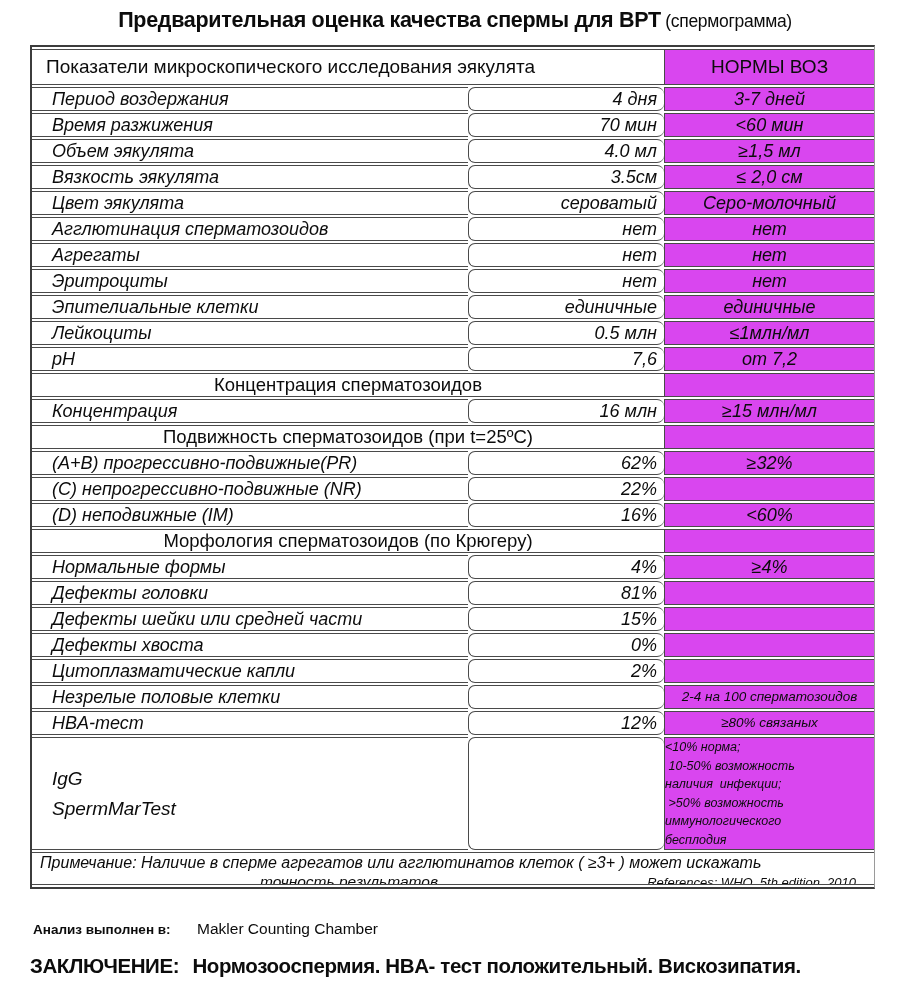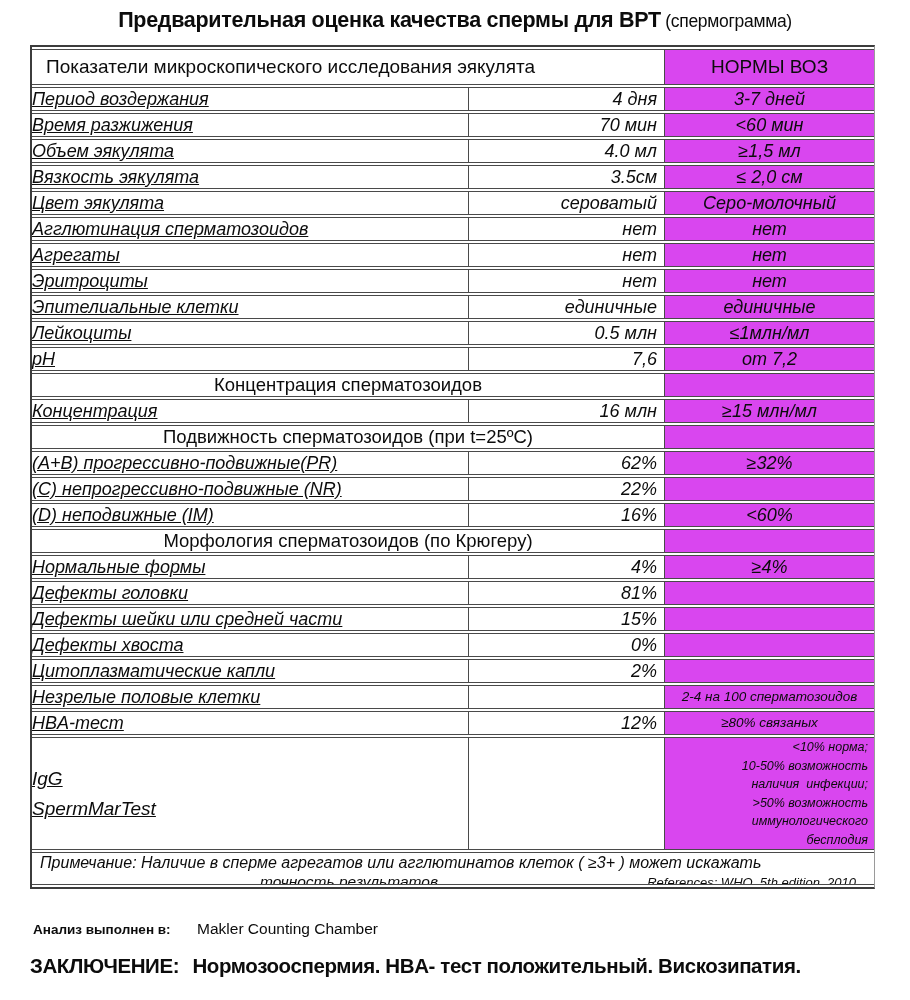--- a/index.html
+++ b/index.html
@@ -19,29 +19,29 @@
     background:#ffffff;
   }
   table.tbl{border-collapse:separate;border-spacing:0 2px;width:842px;table-layout:fixed;}
   .tbl td{
     border-top:1px solid #4a4a4a;border-bottom:1px solid #4a4a4a;
     padding:0 6px;font-style:italic;font-size:18px;line-height:22px;height:22px;
     overflow:hidden;white-space:nowrap;
   }
   .tbl td.hdr1{font-style:normal;font-size:19px;padding-left:14px;height:34px;line-height:34px;}
   .tbl td.hdrnorm{font-style:normal;font-size:19px;text-align:center;height:34px;line-height:34px;}
-  .tbl td.name{padding-left:0;text-decoration:underline;}
-  .tbl td.value{text-align:right;border-left:1px solid #4a4a4a;padding-right:7px;}
+  .tbl td.name{padding-left:20px;}
+  .tbl td.value{text-align:right;border-left:1px solid #4a4a4a;padding-right:7px;border-radius:7px;}
   .tbl td.norm{text-align:center;background:#d946ef;border-left:1px solid #4a4a4a;}
   .tbl td.norm.small{font-size:13.5px;text-align:center;}
   .tbl td.section{font-style:normal;text-align:center;font-size:18.5px;}
   
   .tbl td.tall{height:110px;vertical-align:middle;}
   .tbl td.tall-name{line-height:30px;font-size:19px;}
-  .tbl td.tall-norm{text-align:right;padding-left:0;}
+  .tbl td.tall-norm{text-align:left;padding-left:0;}
   .norm-line{font-size:12.5px;line-height:18.5px;white-space:pre-wrap;font-style:italic;}
   
   .tbl td.note{height:30px;padding:0;}
   .note-clip{height:31px;overflow:hidden;}
   .note-line1{font-style:italic;font-size:16px;line-height:20px;padding-left:8px;white-space:nowrap;}
   .note-line2{display:flex;align-items:flex-start;}
   .note-accuracy{font-style:italic;font-size:15.5px;margin-left:228px;line-height:18px;}
   .note-refs{font-style:italic;font-size:13px;margin-left:auto;margin-right:18px;line-height:16px;padding-top:2px;white-space:nowrap;}
   
   .performed{position:absolute;left:33px;top:920px;z-index:5;background:transparent;white-space:nowrap;}

